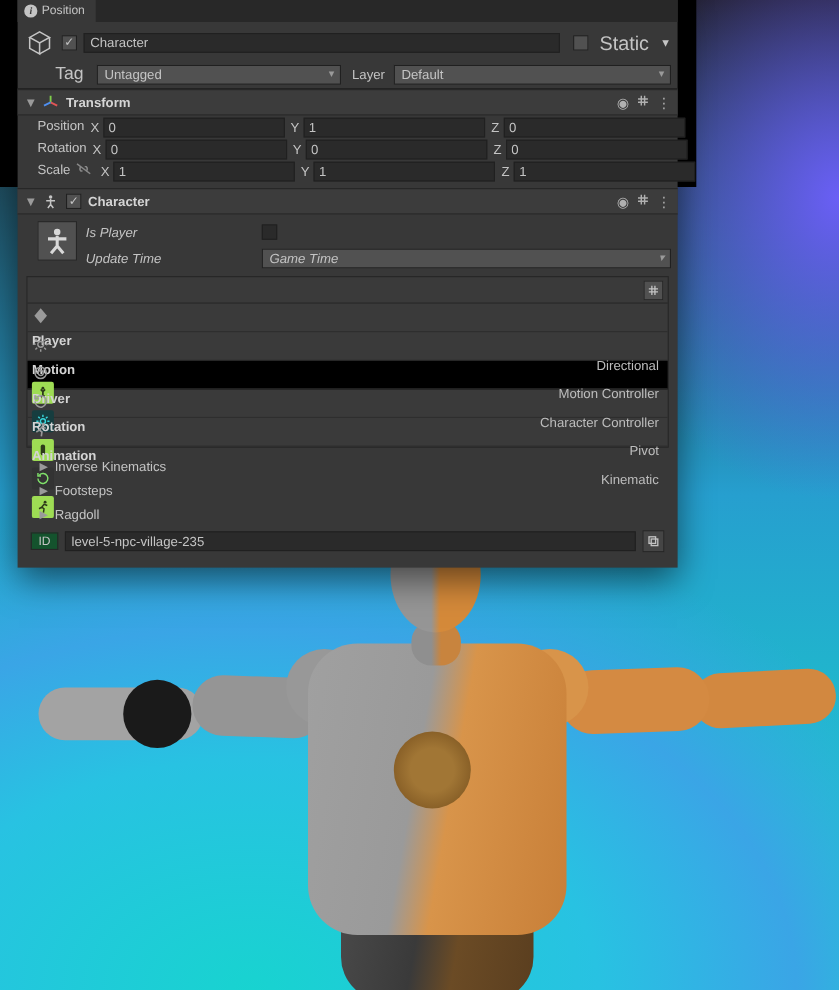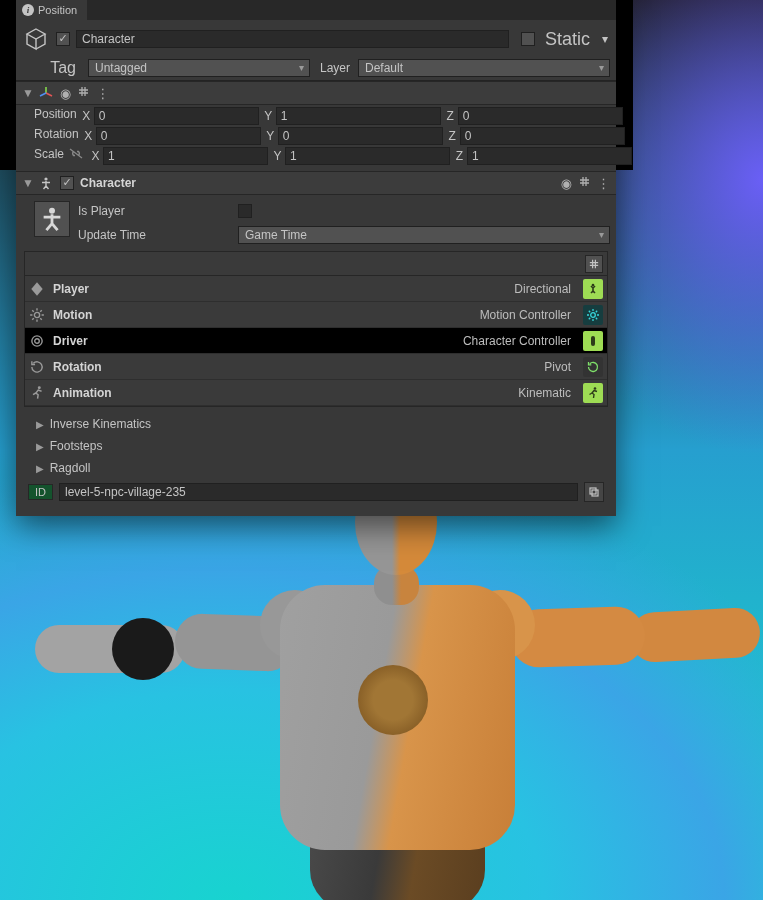--- a/index.html
+++ b/index.html
@@ -149,21 +149,21 @@
   }
   .link-ic { width:16px; color:#888; cursor:pointer; margin-right:2px; font-size:13px;}
 
   
   .char-body { padding: 4px 6px 6px 6px; }
   .char-top { display:flex; gap:8px; align-items:flex-start; padding:2px 0 6px 12px;}
   .char-icon-box {
     width: 36px; height: 36px; background:#515151; border:1px solid #262626;
     display:flex; align-items:center; justify-content:center;
   }
-  .char-fields { flex:1; display:flex; flex-direction:column; gap:4px;}
+  .char-fields { flex:1; display:flex; flex-direction:column; gap:4px;font-style:italic;}
   .cf-row { display:flex; align-items:center; height:20px; }
   .cf-row .cf-label { width: 160px; color:#c4c4c4; font-size:12px; }
   .cf-row .cf-chk { width:14px; height:14px; border:1px solid #202020; background:#2a2a2a; cursor:pointer;}
   .update-sel { flex:1; }
 
   
   .config-block {
     margin: 0 2px 6px 2px;
     border: 1px solid #262626;
     background:#3a3a3a;
@@ -171,23 +171,24 @@
   .config-tool-row {
     display:flex; justify-content:flex-end; padding:2px 4px;
     border-bottom:1px solid #262626;
     height: 24px; align-items:center;
   }
   .config-tool-btn {
     width:18px; height:18px; background:#515151; border:1px solid #262626;
     display:flex; align-items:center; justify-content:center; cursor:pointer;
   }
   .cfg-row {
-    display:flex; align-items:center; padding:3px 4px; gap:8px;
+    display:flex; padding:3px 4px; gap:8px;
     border-bottom:1px solid #2e2e2e;
     height: 26px;
+    flex-direction: column;
   }
   .cfg-row.sel { background:#000000; }
   .cfg-row .cfg-ic { width:16px; height:16px; display:flex; align-items:center; justify-content:center; flex-shrink:0;}
   .cfg-row .cfg-name { font-weight:600; color:#d4d4d4; width: 110px; }
   .cfg-row .cfg-val { flex:1; text-align:right; color:#bdbdbd; padding-right:4px; }
   .cfg-row .cfg-tile {
     width:20px; height:20px;
     display:flex; align-items:center; justify-content:center;
     border-radius:2px; flex-shrink:0;
   }
@@ -268,20 +269,21 @@
 
   <div class="comp-header">
     <span class="fold">▼</span>
     <span class="ic">
       <svg width="14" height="14" viewBox="0 0 14 14">
         <line x1="7" y1="7" x2="7" y2="1" stroke="#7fcf4b" stroke-width="1.7"></line>
         <line x1="7" y1="7" x2="13" y2="10" stroke="#e05555" stroke-width="1.7"></line>
         <line x1="7" y1="7" x2="1" y2="10" stroke="#4f8ff0" stroke-width="1.7"></line>
       </svg>
     </span>
+    <span class="title">Transform</span>
     <div class="comp-tools">
       <span>◉</span>
       <span>
         <svg width="13" height="13" viewBox="0 0 13 13" stroke="#b0b0b0" fill="none" stroke-width="1.3">
             <path d="M2 5h9M2 8h9M5 2v9M8 2v9"></path>
           </svg>
       </span>
       <span>⋮</span>
     </div>
   </div>

